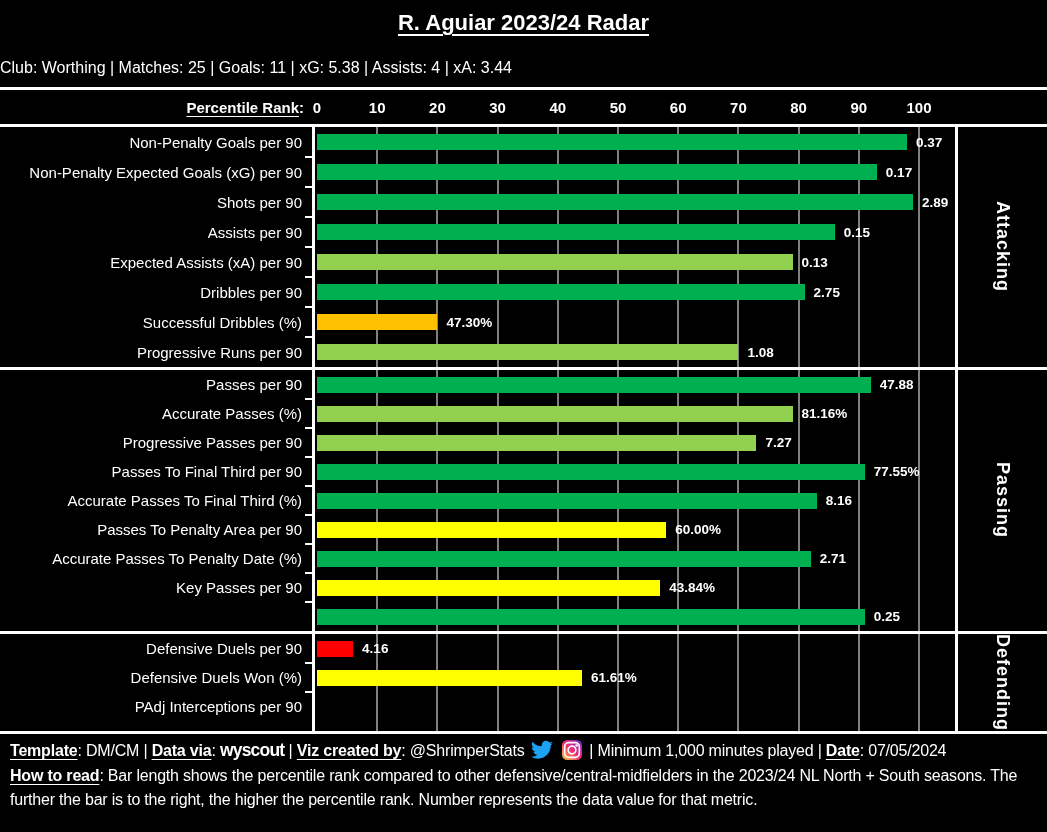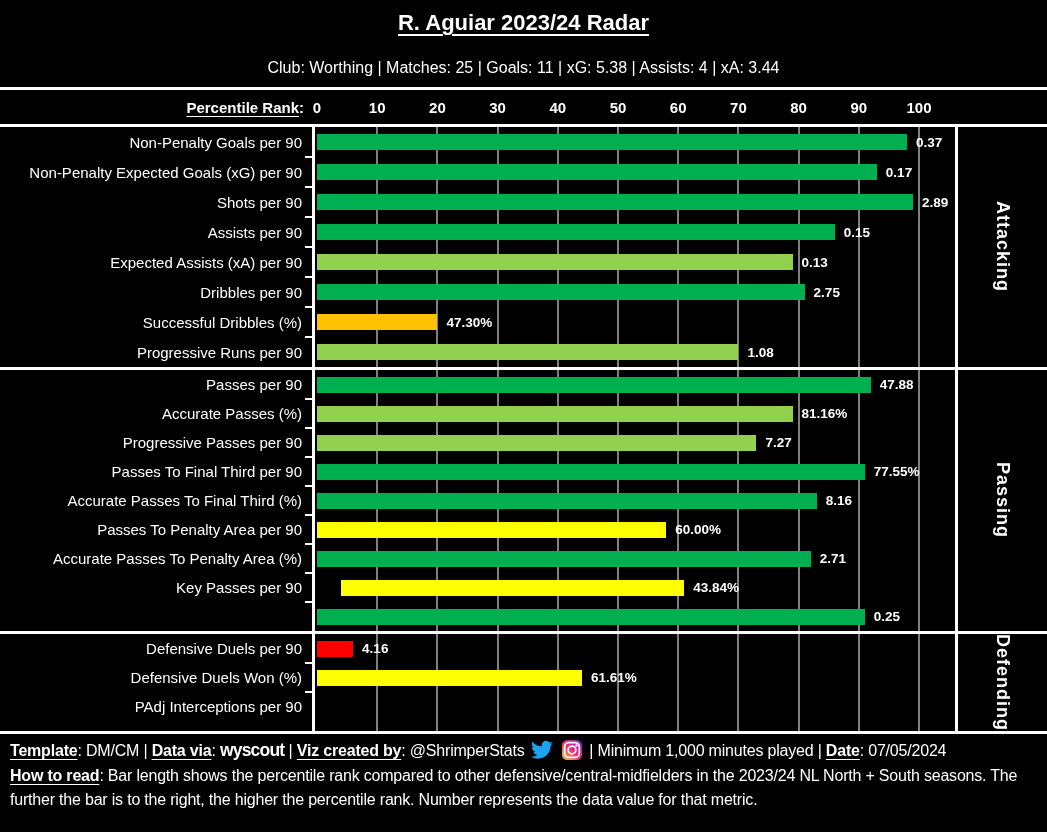--- a/index.html
+++ b/index.html
@@ -2,21 +2,21 @@
 <html><head>
 <meta charset="utf-8">
 <style>
   html,body { margin:0; padding:0; background:#111; }
   .radar {
     position:relative; width:1047px; height:832px; background:#000; color:#fff;
     font-family:"Liberation Sans", sans-serif; overflow:hidden;
   }
   .title { padding-top:9px; text-align:center; font-size:22px; font-weight:bold; line-height:27px; }
   .title .u { text-decoration:underline; text-underline-offset:4px; }
-  .subtitle { margin-top:22px; text-align:center; font-size:16px; line-height:19px; }
+  .subtitle { margin-top:22px; font-size:16px; line-height:19px; }
   .hline { width:100%; height:3px; background:#fff; }
   .hline.top { margin-top:10px; }
 
   
   .axis-row { display:grid; grid-template-columns:312px 646px 89px; height:34px; align-items:center; }
   .axis-caption { text-align:right; padding-right:8px; font-weight:bold; font-size:15px; }
   .axis-caption .u { text-decoration:underline; text-underline-offset:3px; }
   .axis-ticks { position:relative; height:100%; margin-left:3px; }
   .axis-tick-label { position:absolute; top:50%; transform:translate(-50%,-50%); font-weight:bold; font-size:15px; }
 
@@ -139,21 +139,21 @@
       </div>
       <div class="hline"></div>
       <div class="section">
         <div class="sec-labels">
           <div class="row-label" style="height: 29px;">Passes per 90</div>
           <div class="row-label" style="height: 29px;">Accurate Passes (%)</div>
           <div class="row-label" style="height: 29px; text-align: center;">Progressive Passes per 90</div>
           <div class="row-label" style="height: 29px;">Passes To Final Third per 90</div>
           <div class="row-label" style="height: 29px;">Accurate Passes To Final Third (%)</div>
           <div class="row-label" style="height: 29px;">Passes To Penalty Area per 90</div>
-          <div class="row-label" style="height: 29px;">Accurate Passes To Penalty Area (%)</div>
+          <div class="row-label" style="height: 29px;">Accurate Passes To Penalty Date (%)</div>
           <div class="row-label" style="height: 29px;">Key Passes per 90</div>
         </div>
         <div class="sec-plot" style="padding-bottom: 0px;">
           <div class="gridline" style="left: 61.2px; background: rgb(127, 127, 127);"></div>
           <div class="gridline" style="left: 121.4px; background: rgb(127, 127, 127);"></div>
           <div class="gridline" style="left: 181.6px; background: rgb(127, 127, 127);"></div>
           <div class="gridline" style="left: 241.8px; background: rgb(127, 127, 127);"></div>
           <div class="gridline" style="left: 302px; background: rgb(127, 127, 127);"></div>
           <div class="gridline" style="left: 362.2px; background: rgb(127, 127, 127);"></div>
           <div class="gridline" style="left: 422.4px; background: rgb(127, 127, 127);"></div>
@@ -187,21 +187,21 @@
           <div class="bar-row" style="height: 29px;">
             <div class="bar" style="width: 349.16px; background: rgb(255, 255, 0);"></div>
             <div class="bar-value">60.00%</div>
           </div>
           <div class="row-tick" style="top: 144px;"></div>
           <div class="bar-row" style="height: 29px;">
             <div class="bar" style="width: 493.64px; background: rgb(0, 176, 80);"></div>
             <div class="bar-value">2.71</div>
           </div>
           <div class="row-tick" style="top: 173px;"></div>
-          <div class="bar-row" style="height: 29px; margin-left: 24px;">
+          <div class="bar-row" style="height: 29px;">
             <div class="bar" style="width: 343.14px; background: rgb(255, 255, 0);"></div>
             <div class="bar-value">43.84%</div>
           </div>
           <div class="row-tick" style="top: 202px;"></div>
           <div class="bar-row" style="height: 29px;">
             <div class="bar" style="width: 547.82px; background: rgb(0, 176, 80);"></div>
             <div class="bar-value">0.25</div>
           </div>
           <div class="row-tick" style="top: 231px;"></div>
         </div>

